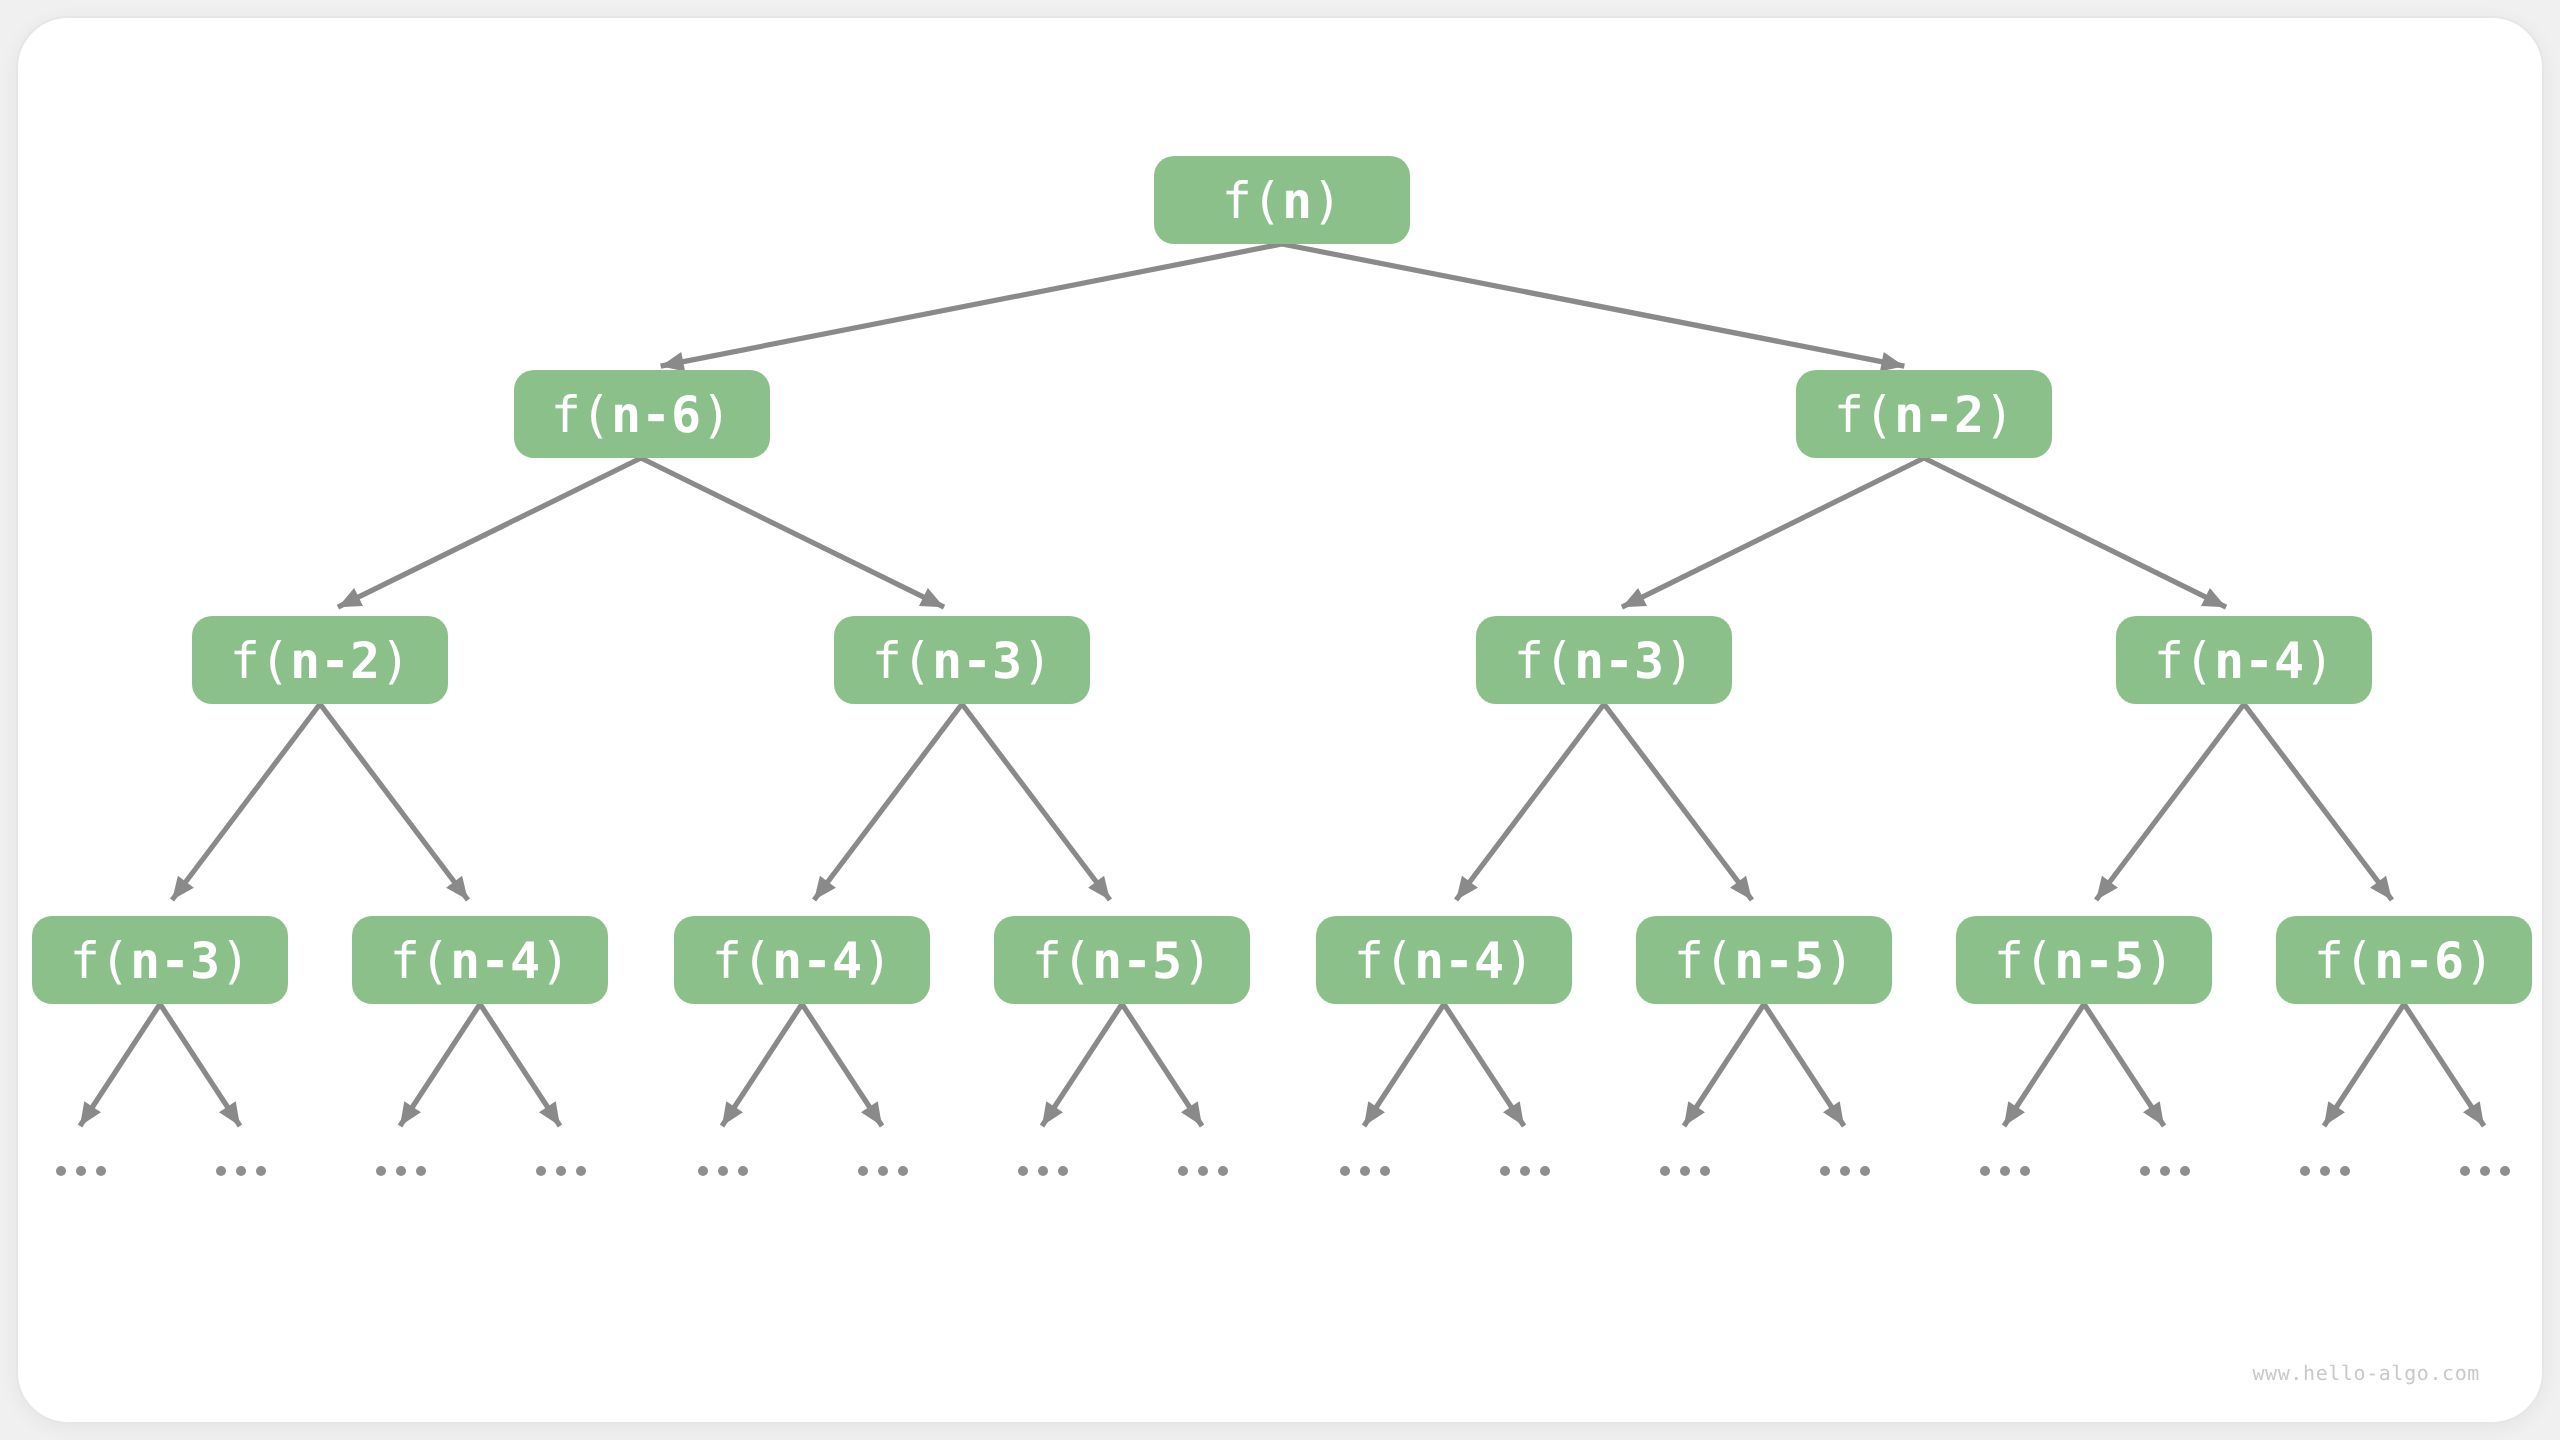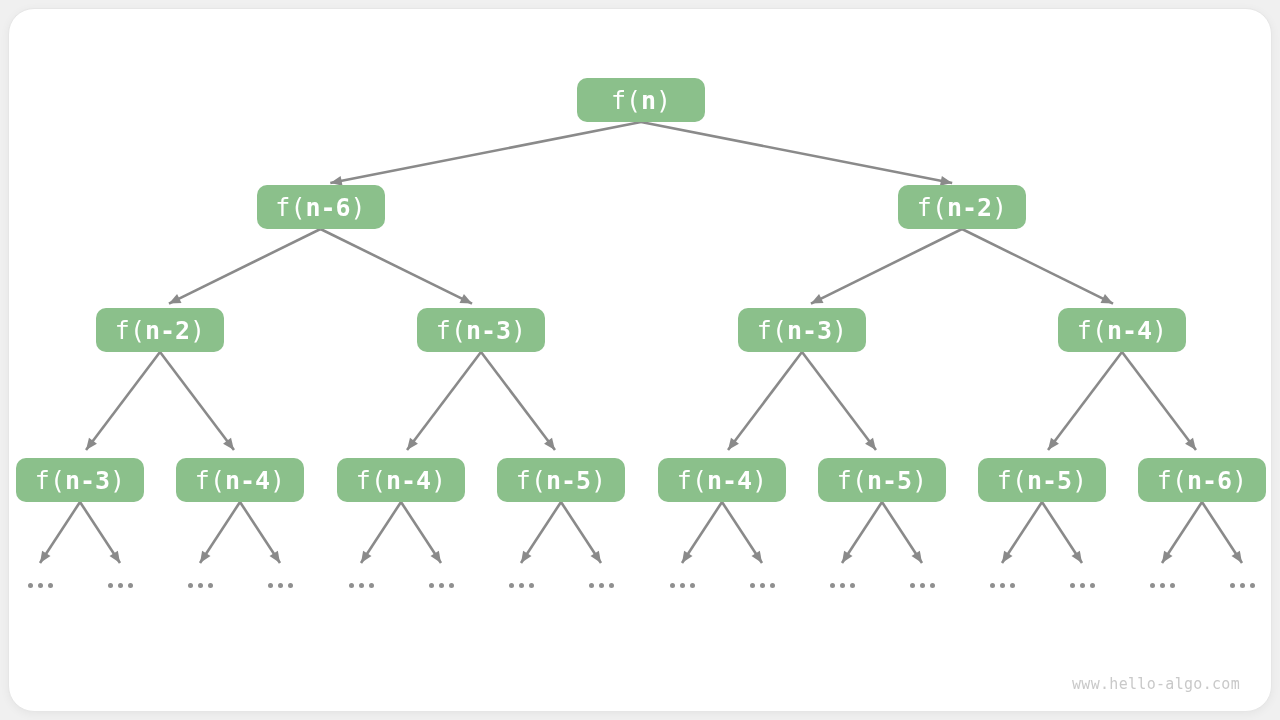--- a/index.html
+++ b/index.html
@@ -29,21 +29,21 @@
     font-size:25px;line-height:1;white-space:pre;
   }
   .node .arg{font-weight:bold;}
   .dots{position:absolute;display:flex;gap:5px;}
   .dot{
     width:5px;height:5px;border-radius:50%;display:block;
     background:var(--ellipsis-dot,#8f8f8f);
   }
   .watermark{
     position:absolute;right:40px;bottom:27px;
-    font-size:15px;letter-spacing:0.3px;
+    font-size:10px;letter-spacing:0.3px;
     color:var(--watermark-text,#c9c9c9);
   }
 </style>
 </head>
 <body>
 
 <div class="page">
   <div class="card"></div>
 
   <svg class="edges" viewBox="0 0 1280 720" xmlns="http://www.w3.org/2000/svg">

